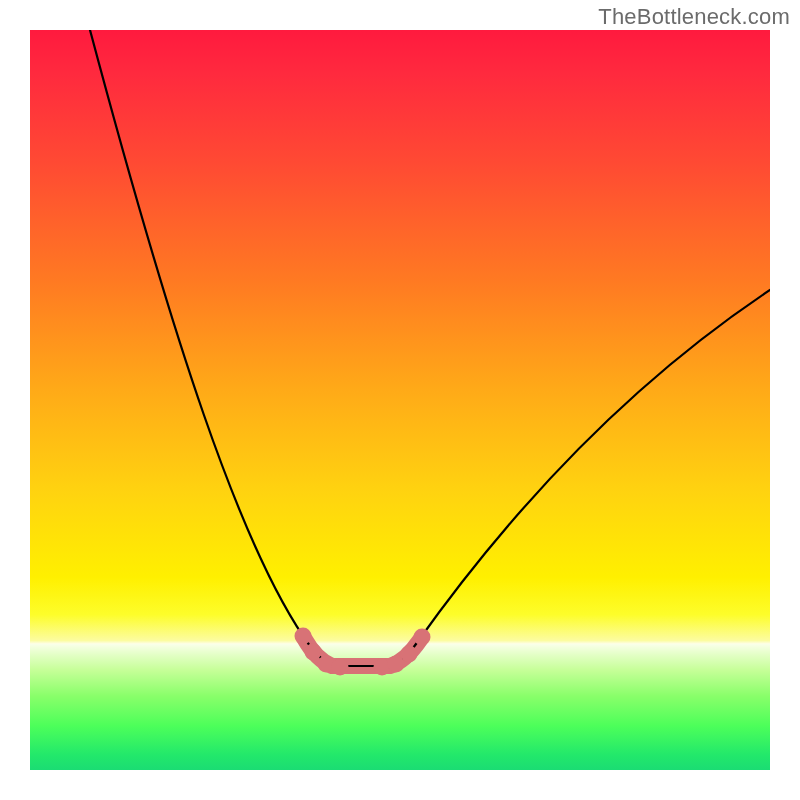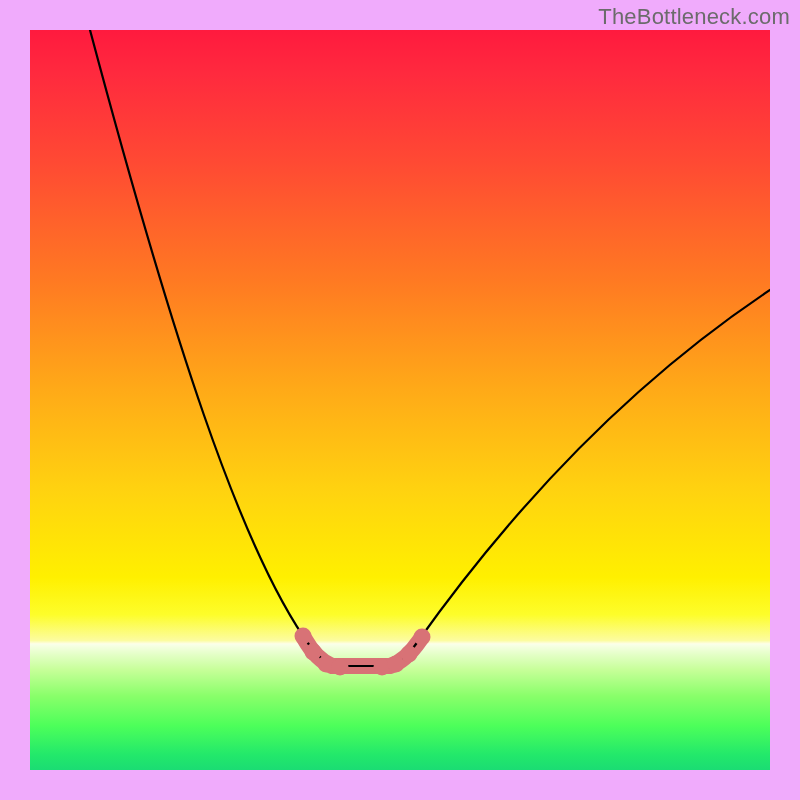--- a/index.html
+++ b/index.html
@@ -8,21 +8,21 @@
     width: 800px;
     height: 800px;
     background: #000;
     overflow: hidden;
     font-family: Arial, Helvetica, sans-serif;
   }
   .frame {
     position: relative;
     width: 800px;
     height: 800px;
-    background: #f0abfc;
+    background: #ffffff;
   }
   .watermark {
     position: absolute;
     top: 4px;
     right: 10px;
     color: #6b6b6b;
     font-size: 22px;
     font-weight: 500;
     letter-spacing: 0.2px;
     z-index: 10;

